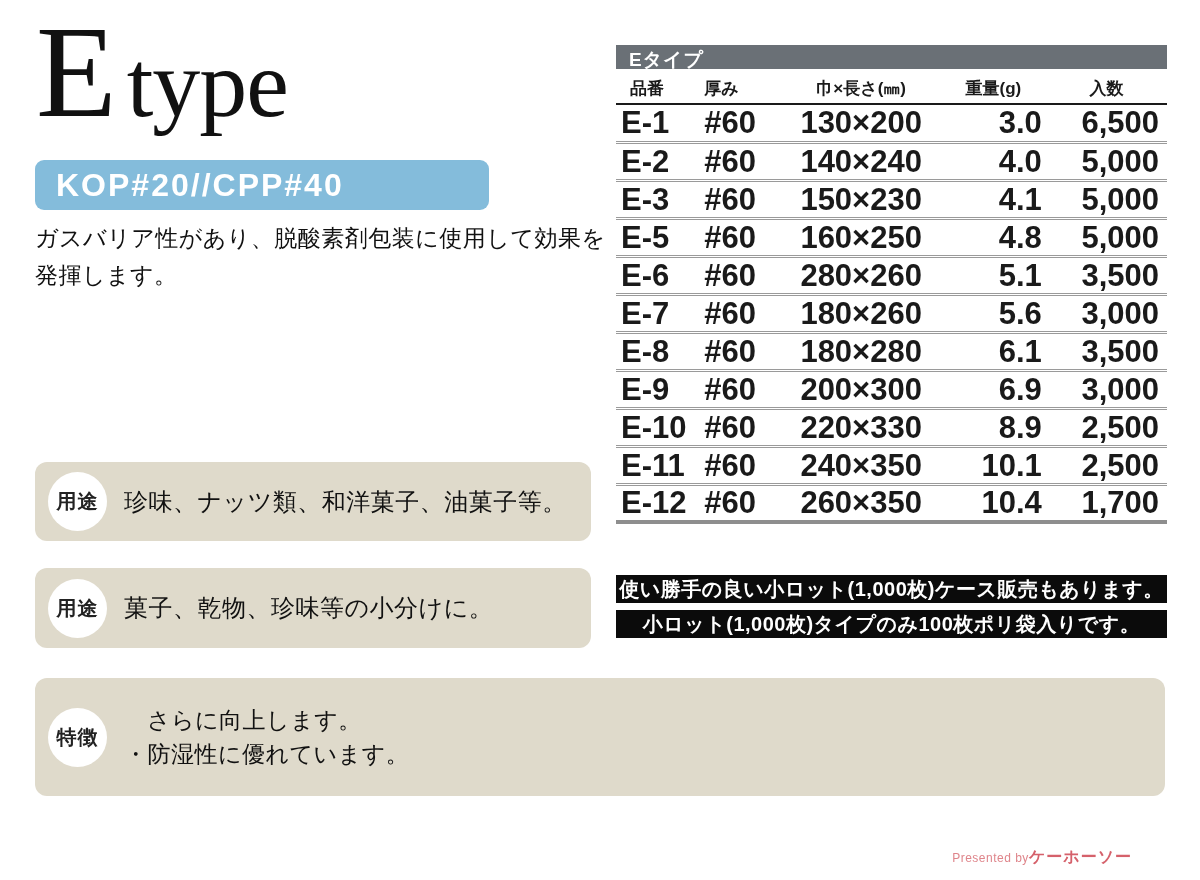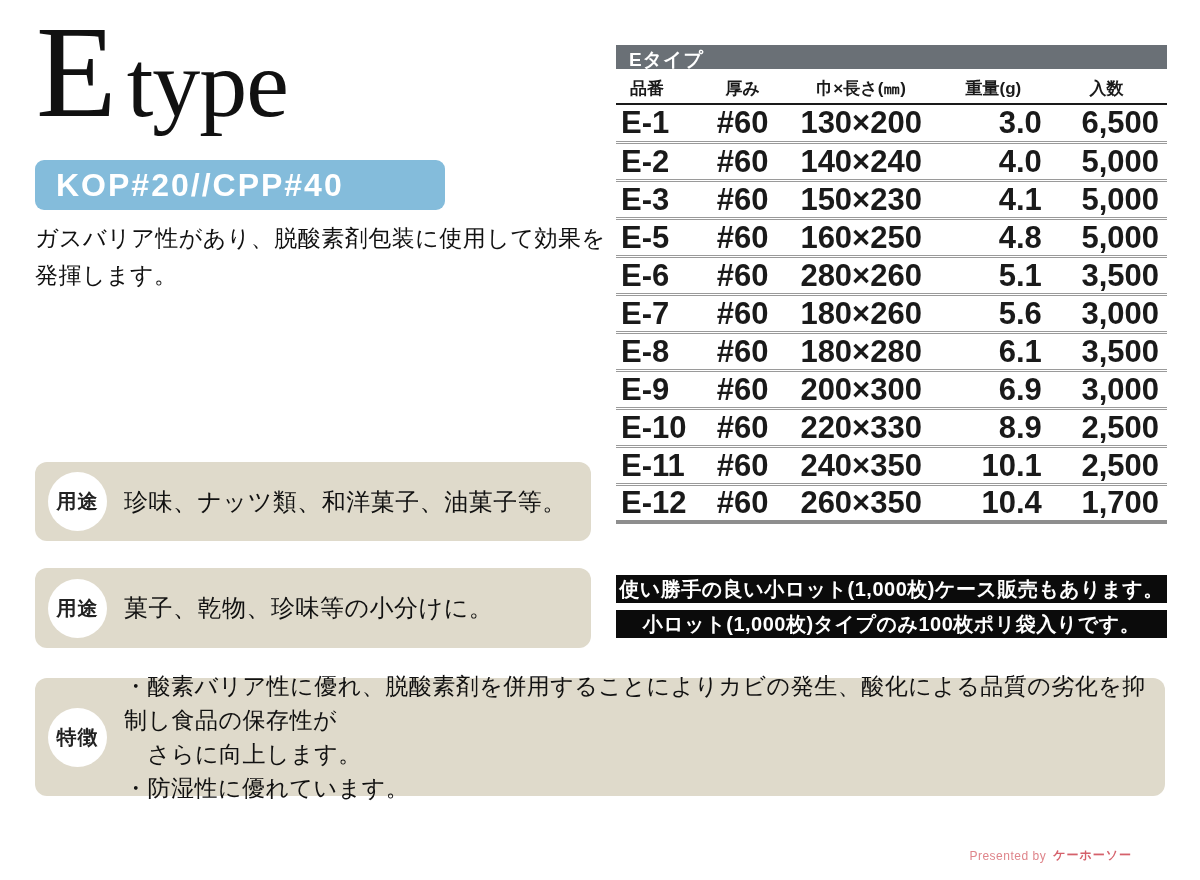--- a/index.html
+++ b/index.html
@@ -16,21 +16,21 @@
   html,body{background:#fff;}
   body{font-family:"Liberation Sans","DejaVu Sans",sans-serif;color:var(--ink);}
   .page{position:relative;width:1200px;height:880px;background:#ffffff;overflow:hidden;}
 
   
   .title{position:absolute;left:36px;top:6px;display:flex;align-items:baseline;
          font-family:"Liberation Serif","DejaVu Serif",serif;color:#111;line-height:1;}
   .title .title-e{font-size:132px;}
   .title .title-type{font-size:96px;margin-left:10px;letter-spacing:-1px;}
 
-  .badge{position:absolute;left:35px;top:160px;width:410px;height:50px;
+  .badge{position:absolute;left:35px;top:160px;width:454px;height:50px;
          background:var(--badge-blue);border-radius:9px;color:#fff;
          font-size:32px;font-weight:bold;letter-spacing:2px;
          line-height:50px;padding-left:21px;}
 
   .desc{position:absolute;left:35px;top:220px;font-size:23px;line-height:37px;
         font-weight:500;color:#111;letter-spacing:0.5px;}
 
   
   .round-box{position:absolute;background:var(--box-beige);border-radius:12px;
              display:flex;align-items:center;}
@@ -50,40 +50,40 @@
                font-size:19px;font-weight:bold;letter-spacing:1px;
                line-height:30px;padding-left:13px;}
   table{width:100%;border-collapse:collapse;margin-top:4px;
         border-bottom:4px solid #8E8E8E;}
   thead th{font-size:17px;font-weight:bold;height:31px;vertical-align:middle;padding:0;}
   thead tr{border-bottom:2px solid #1A1A1A;}
   tbody td{font-size:31px;font-weight:bold;height:38px;padding:0;vertical-align:middle;line-height:1;}
   tbody tr + tr{border-top:3px double #9A9A9A;}
   th:nth-child(1){width:16%;text-align:left;padding-left:14px;}
   td:nth-child(1){width:16%;text-align:left;padding-left:5px;}
-  th:nth-child(2),td:nth-child(2){width:14%;text-align:center;}
+  th:nth-child(2),td:nth-child(2){width:14%;text-align:left;}
   th:nth-child(3),td:nth-child(3){width:29%;text-align:center;}
   th:nth-child(4){width:19%;}
   td:nth-child(4){width:19%;text-align:right;padding-right:4px;}
   th:nth-child(5){width:22%;text-align:center;}
   td:nth-child(5){width:22%;text-align:right;padding-right:8px;}
 
   
   .banner{position:absolute;left:616px;width:551px;height:28px;background:var(--banner-black);
           color:#fff;font-size:20px;font-weight:bold;letter-spacing:0.5px;
           display:flex;align-items:center;justify-content:center;text-align:right;}
   .banner-1{top:575px;}
   .banner-2{top:610px;}
 
   
   .brand{position:absolute;top:810px;right:22px;font-size:27px;font-weight:bold;
          letter-spacing:7px;color:var(--brand-green);}
-  .presented-row{position:absolute;top:847px;right:68px;display:flex;align-items:center;gap:7px;}
+  .presented-row{position:absolute;top:847px;right:68px;display:flex;align-items:center;gap:0;}
   .presented-by{font-size:12px;color:var(--presented-pink);letter-spacing:0.5px;}
-  .company{font-size:12px;font-weight:bold;color:var(--company-red);letter-spacing:1px;}
+  .company{font-size:16px;font-weight:bold;color:var(--company-red);letter-spacing:1px;}
 </style>
 </head>
 <body>
 
 <div class="page">
 
   <div class="title">
     <span class="title-e">E</span>
     <span class="title-type">type</span>
   </div>
@@ -101,21 +101,20 @@
   </div>
 
   <div class="round-box usage-2">
     <div class="label-circle">用途</div>
     <div class="box-text">菓子、乾物、珍味等の小分けに。</div>
   </div>
 
   <div class="round-box feature">
     <div class="label-circle">特徴</div>
     <div class="box-text">
-      <div>・酸素バリア性に優れ、脱酸素剤を併用することによりカビの発生、酸化による品質の劣化を抑制し食品の保存性が</div>
       <div class="indent">さらに向上します。</div>
       <div>・防湿性に優れています。</div>
     </div>
   </div>
 
   <div class="table-block">
     <div class="table-title">Eタイプ</div>
     <table>
       <thead>
         <tr>

